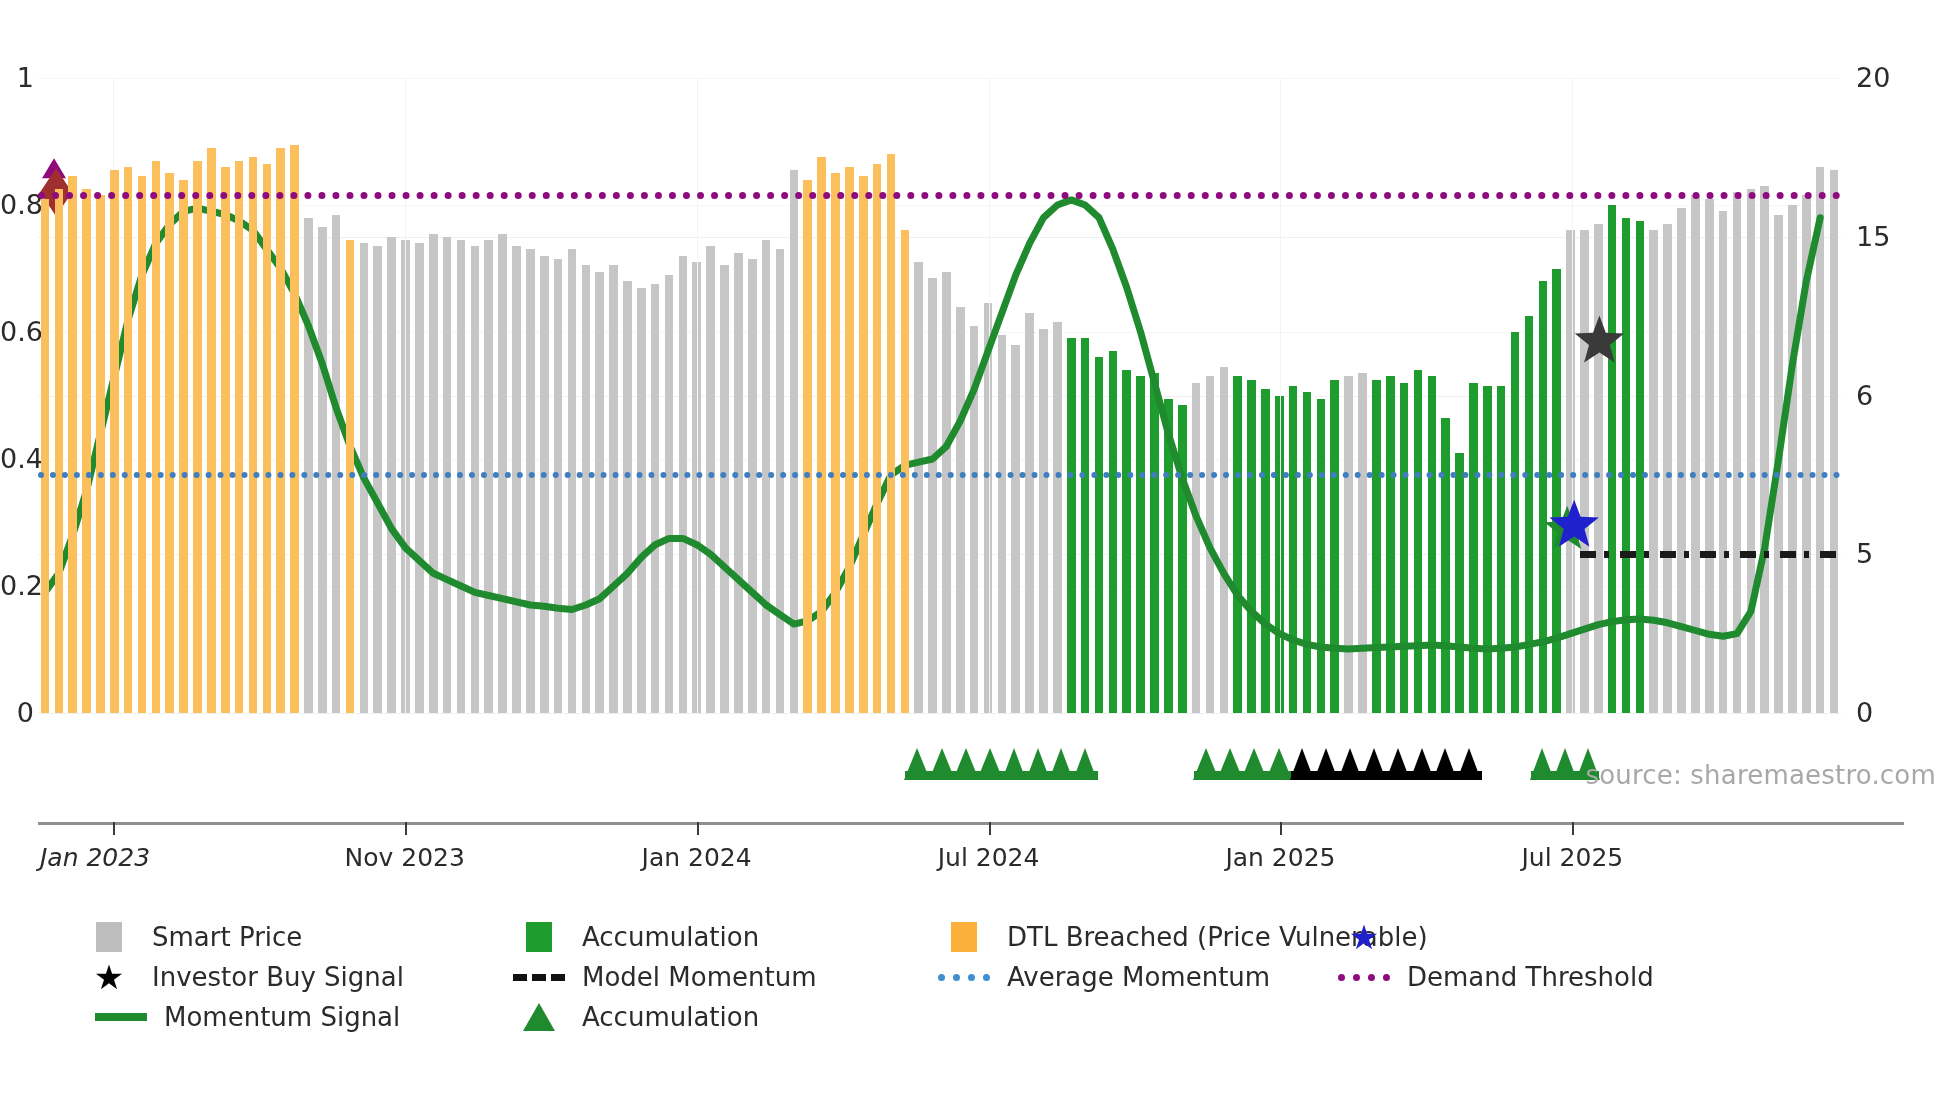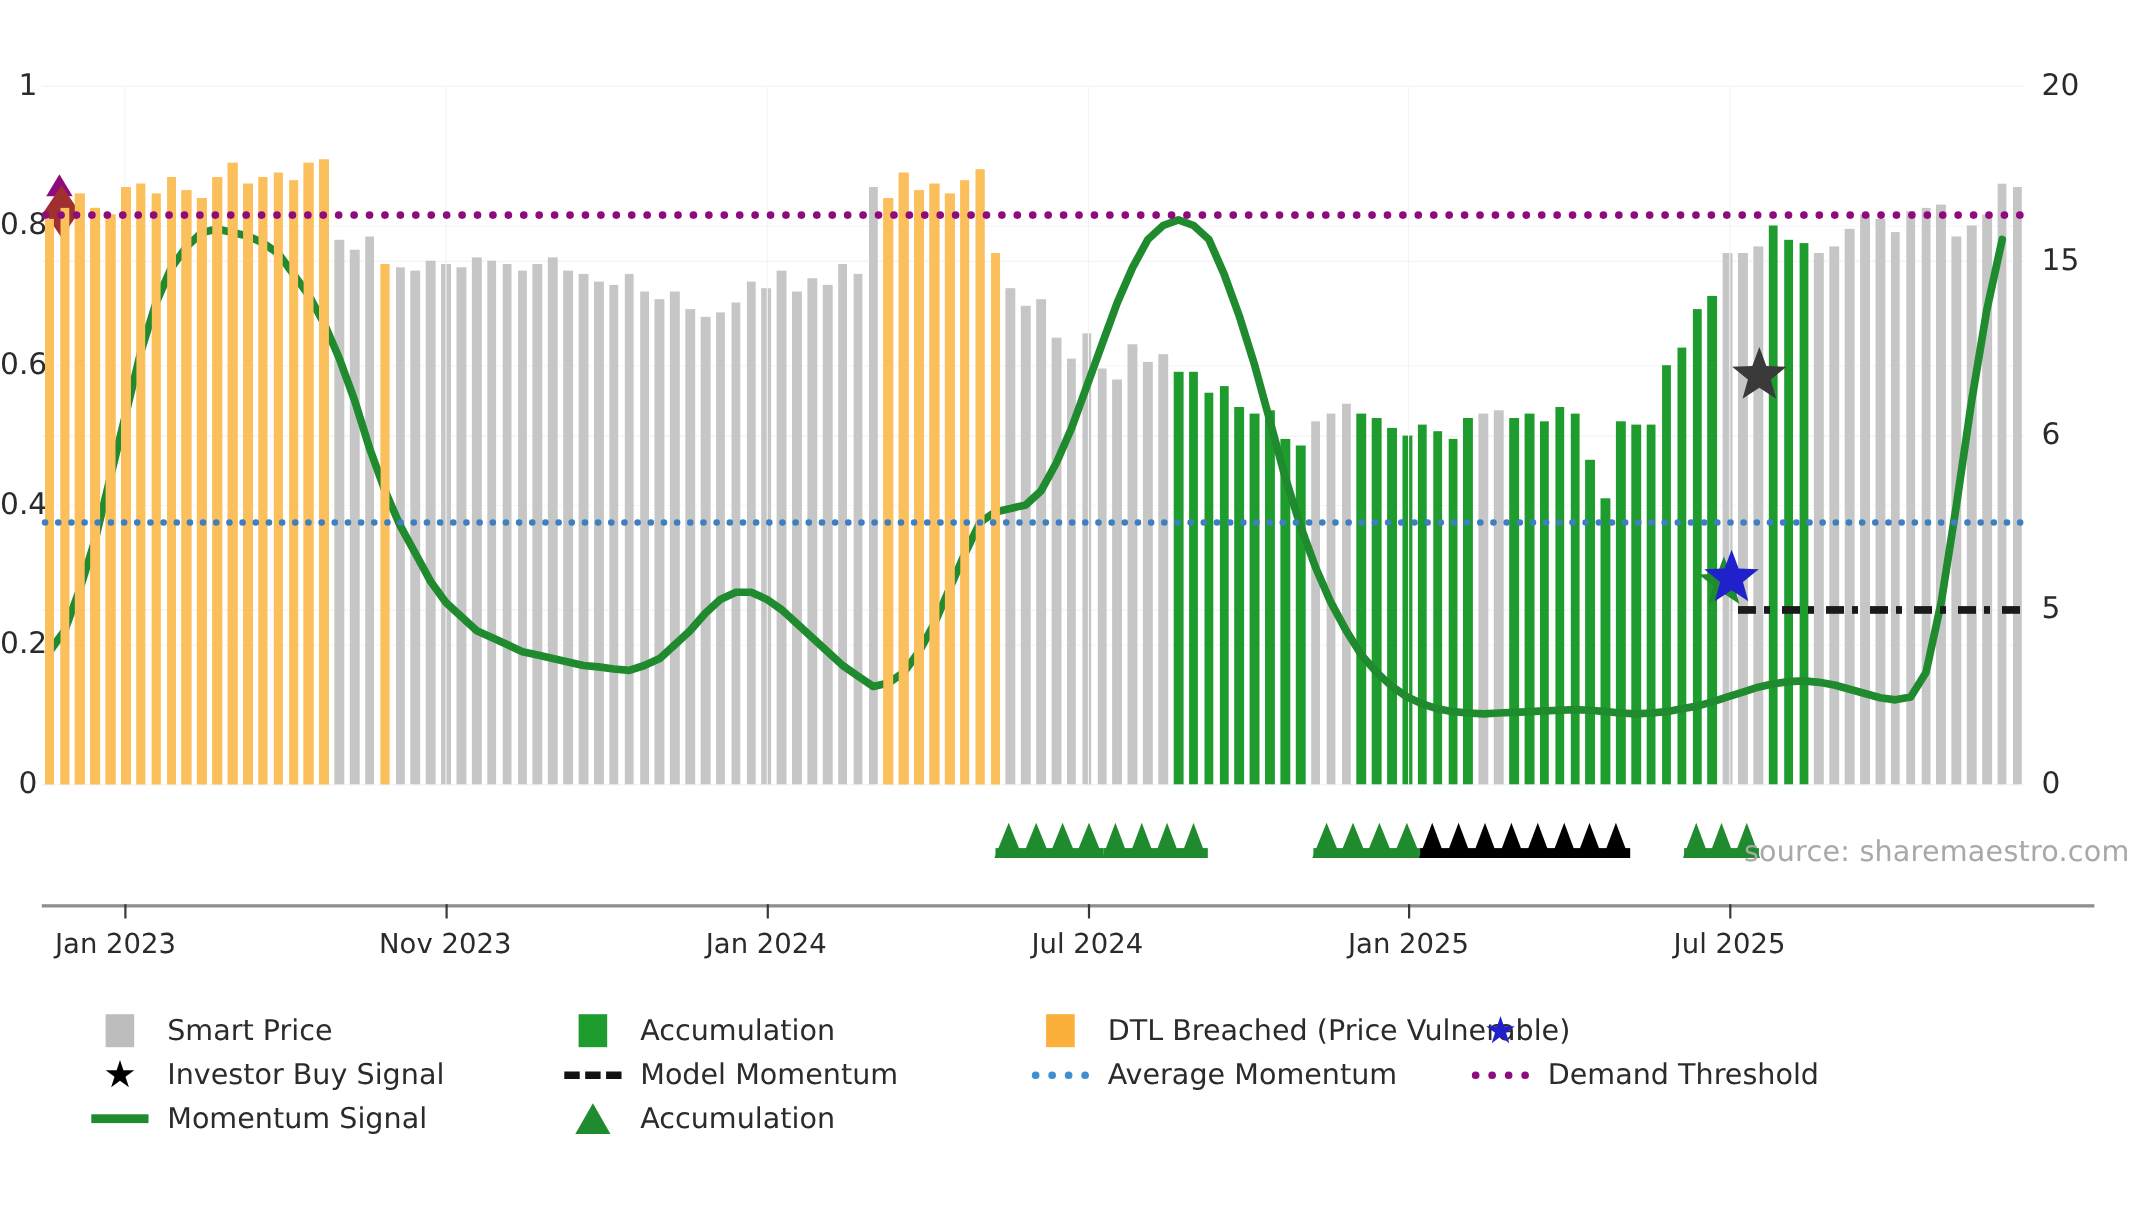--- a/index.html
+++ b/index.html
@@ -258,21 +258,21 @@
   <div class="axis-bottom"></div>
   <div id="xticks">
       <div class="tickmark" style="left: 112.825px;"></div>
       <div class="tickmark" style="left: 404.73px;"></div>
       <div class="tickmark" style="left: 696.636px;"></div>
       <div class="tickmark" style="left: 988.542px;"></div>
       <div class="tickmark" style="left: 1280.45px;"></div>
       <div class="tickmark" style="left: 1572.35px;"></div>
     </div>
   <div id="xlabels">
-      <div class="xlabel" style="left: 105px;">Jan 2023</div>
+      <div class="xlabel" style="left: 95px; font-style: italic;">Jan 2023</div>
       <div class="xlabel" style="left: 404.73px;">Nov 2023</div>
       <div class="xlabel" style="left: 696.636px;">Jan 2024</div>
       <div class="xlabel" style="left: 988.542px;">Jul 2024</div>
       <div class="xlabel" style="left: 1280.45px;">Jan 2025</div>
       <div class="xlabel" style="left: 1572.35px;">Jul 2025</div>
     </div>
 
   <div id="triangles">
       <div style="position: absolute; width: 0px; height: 0px; border-left: 13.2px solid transparent; border-right: 13.2px solid transparent; border-bottom: 32px solid rgb(31, 138, 46); left: 904.2px; top: 748px;"></div>
       <div style="position: absolute; width: 0px; height: 0px; border-left: 13.2px solid transparent; border-right: 13.2px solid transparent; border-bottom: 32px solid rgb(31, 138, 46); left: 928.6px; top: 748px;"></div>
@@ -363,21 +363,21 @@
           <span class="lg-text">Average Momentum</span>
         </div>
         <div class="legend-item" style="position: absolute; left: 1255px; top: 0px;">
           <div class="lg-key">
             <div class="sw-dotted" style="border-top-color: rgb(142, 11, 126);"></div>
           </div>
           <span class="lg-text">Demand Threshold</span>
         </div>
       </div>
       <div class="legend-row" style="position: relative;">
-        <div class="legend-item" style="position: absolute; left: 0px; top: 0px;">
+        <div class="legend-item" style="position: absolute; left: 12px; top: 0px;">
           <div class="lg-key">
             <div class="sw-line" style="background: rgb(31, 138, 46);"></div>
           </div>
           <span class="lg-text">Momentum Signal</span>
         </div>
         <div class="legend-item" style="position: absolute; left: 430px; top: 0px;">
           <div class="lg-key">
             <div class="sw-tri" style="border-bottom: 28px solid rgb(31, 138, 46);"></div>
           </div>
           <span class="lg-text">Accumulation</span>

